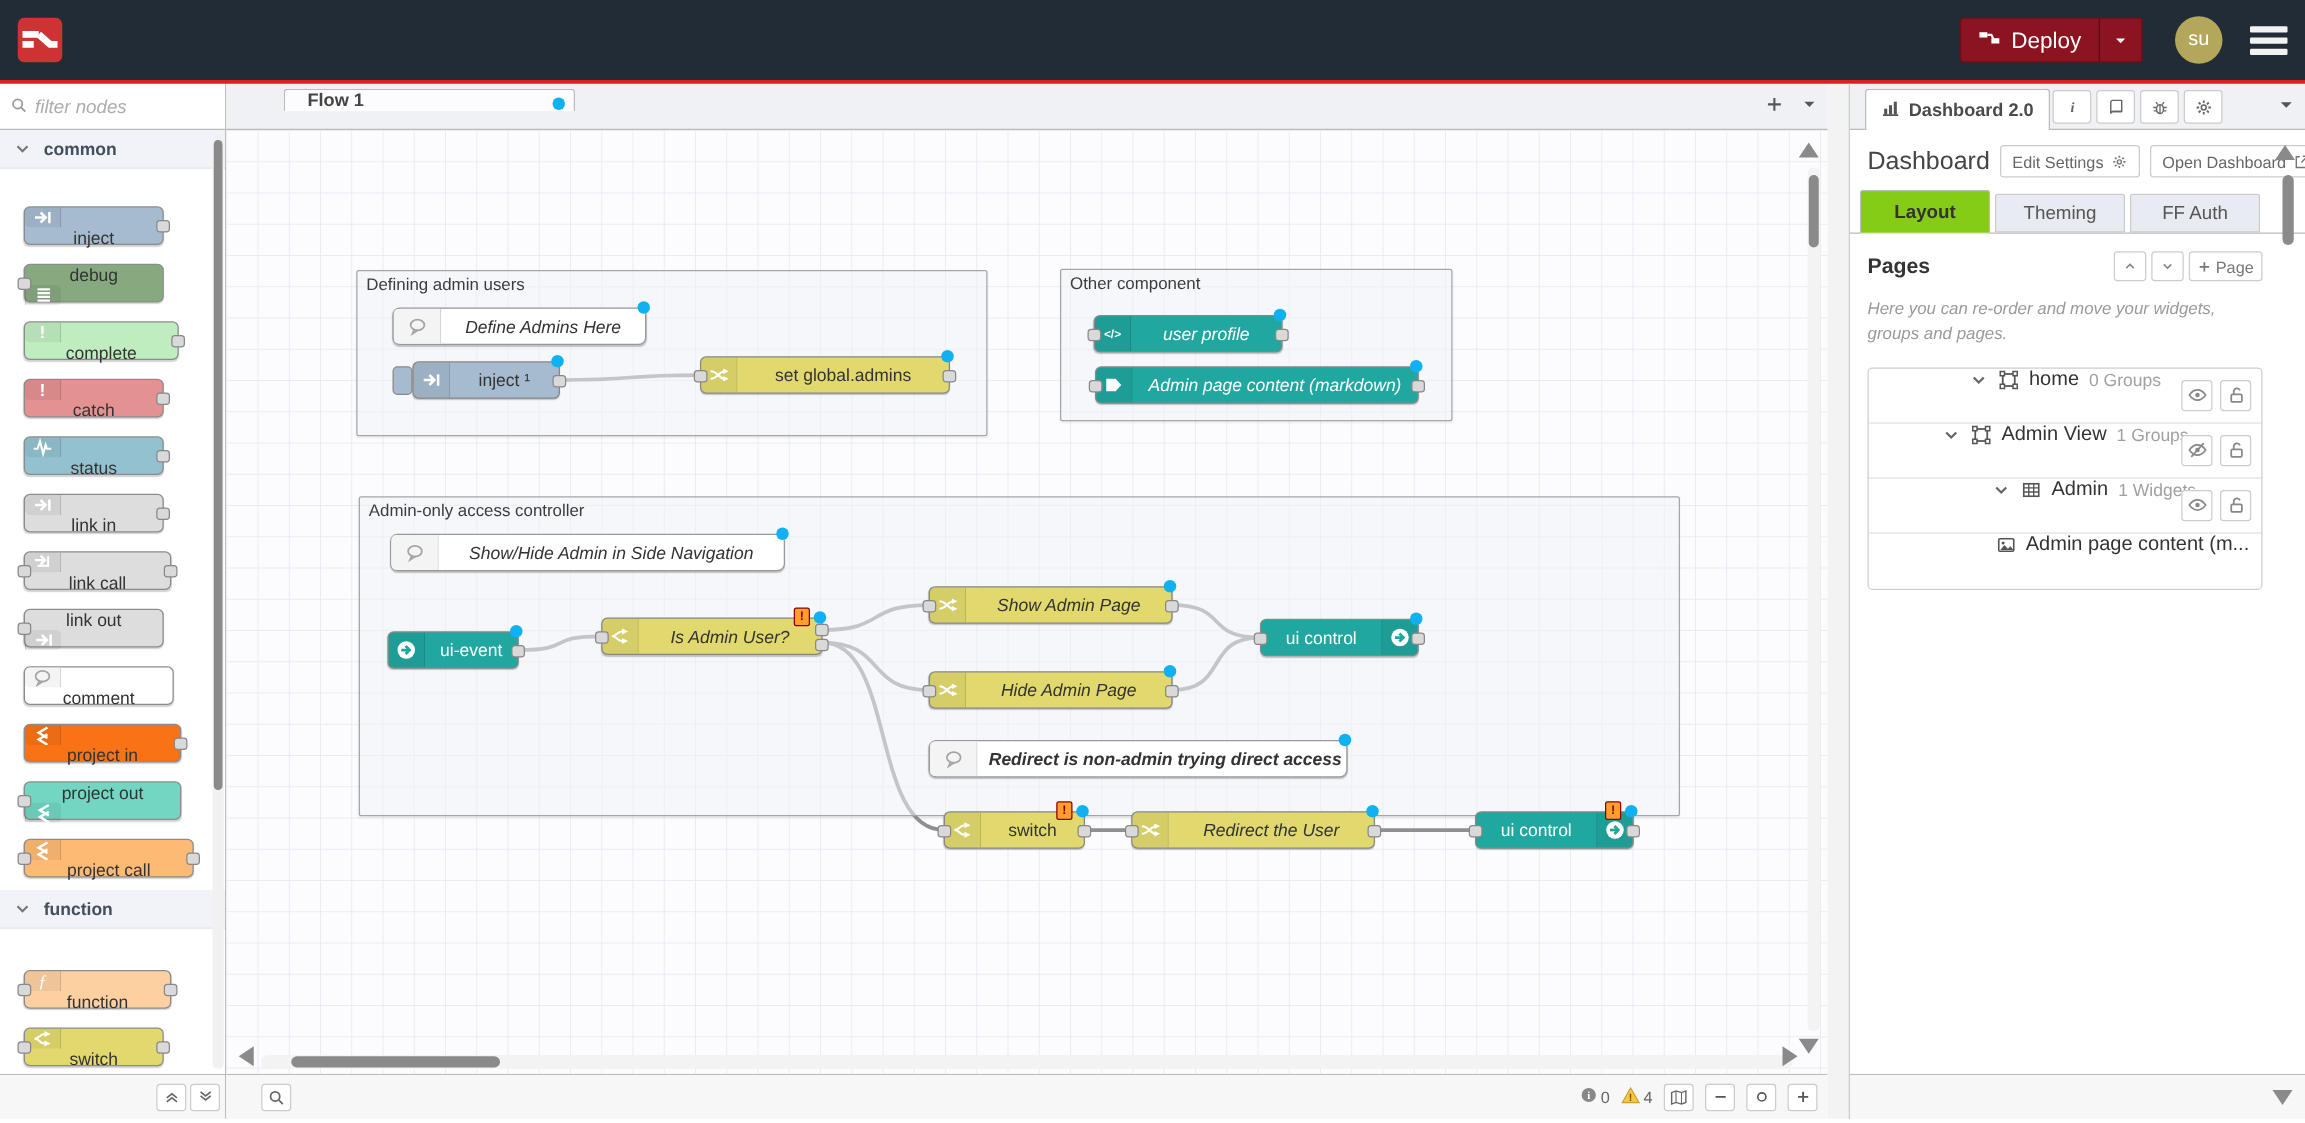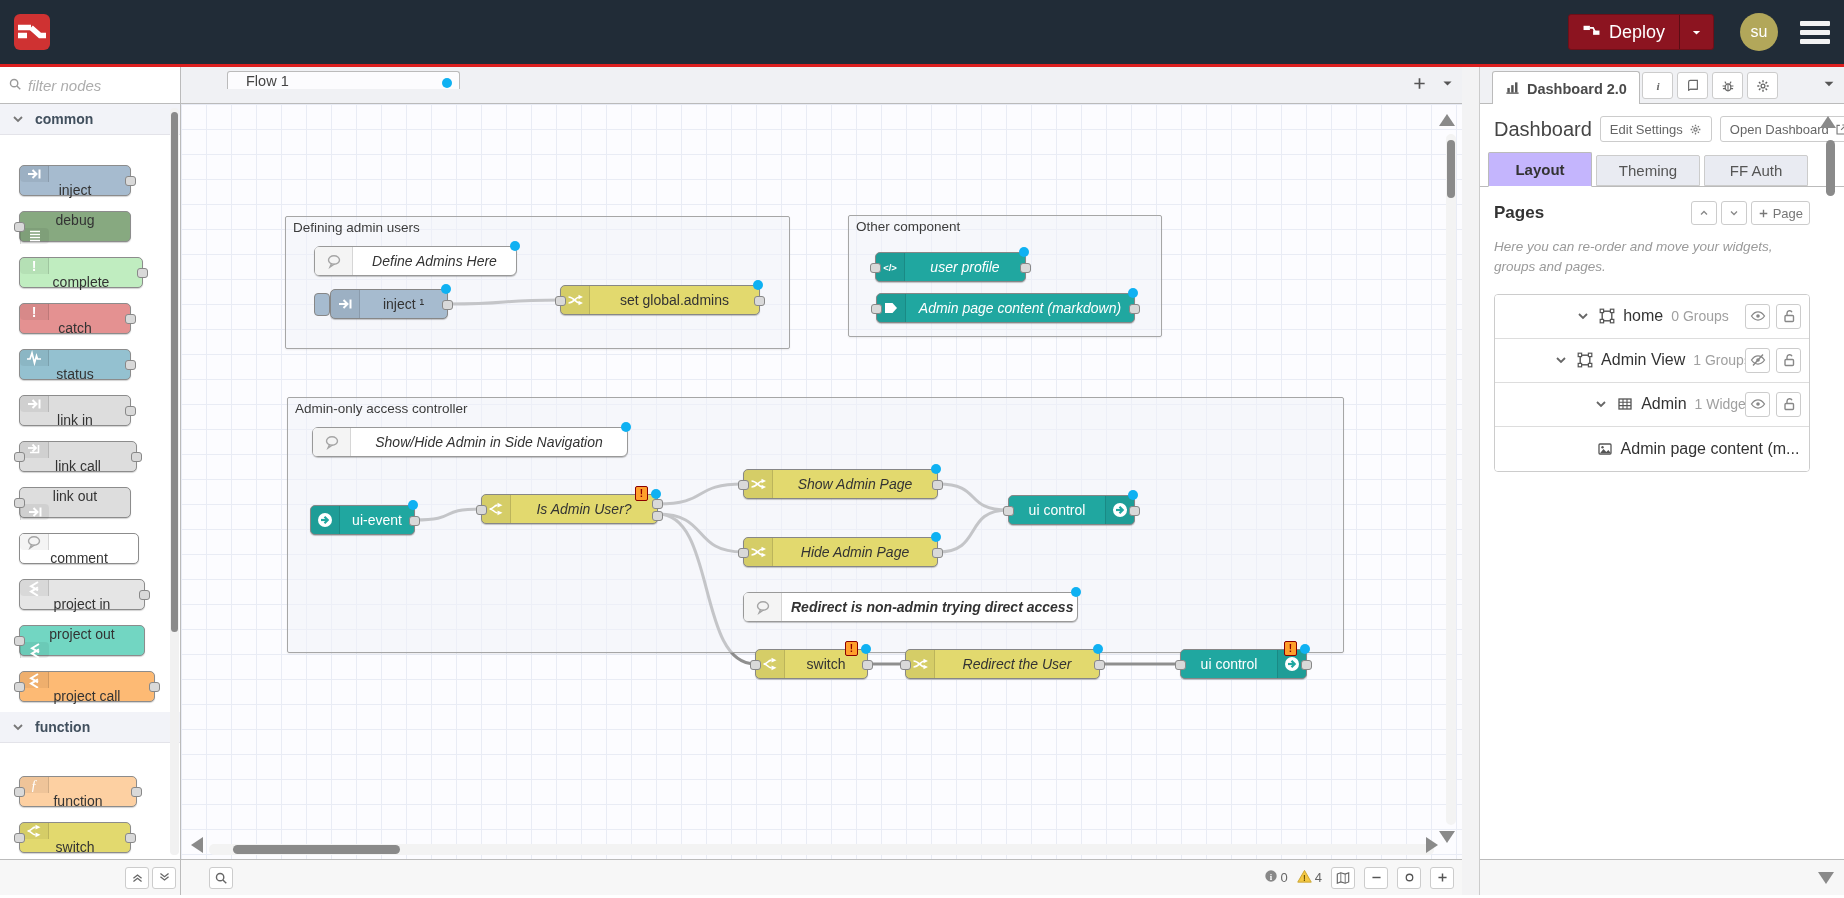--- a/index.html
+++ b/index.html
@@ -39,21 +39,21 @@
   .nicon.comment-style { background:#f4f4f4; color:#a5a5a5; }
   .port { position:absolute; width:11px; height:10px; background:#d9d9d9; border:1px solid #888; border-radius:3px; top:10px; }
   .port.in { left:-6px; } .port.out { right:-6px; }
   #palette-sb { position:absolute; top:4px; right:1px; bottom:4px; width:9px; background:#f1f1f1; border-radius:4px; }
   #palette-sb .thumb { position:absolute; top:4px; left:1px; width:7px; height:520px; background:#8a8a8a; border-radius:4px; }
   #palette-foot { justify-content:flex-end; gap:3px; padding-right:4px; }
   .mini-btn { width:24px; height:22px; background:#fff; border:1px solid #ccc; border-radius:3px; display:flex; align-items:center; justify-content:center; color:#666; cursor:pointer; }
 
   
   #center-col { width:1281px; display:flex; flex-direction:column; }
-  #flow-tab { position:absolute; left:46px; top:4px; width:233px; height:18px; background:#fcfcfe; border:1px solid #bbb; border-bottom:none; border-radius:3px 3px 0 0; display:flex; align-items:center; padding:0 18px; font-size:14.5px; color:#444; cursor:pointer; }
+  #flow-tab { position:absolute; left:46px; top:4px; width:233px; height:18px; background:#fcfcfe; border:1px solid #bbb; border-bottom:none; border-radius:3px 3px 0 0; display:flex; align-items:center; padding:0 18px; font-size:14.5px; color:#444; cursor:pointer;font-weight:bold; }
   #flow-tab .dot { position:absolute; right:7px; top:6px; }
   #tabbar-actions { position:absolute; right:8px; top:0; height:100%; display:flex; align-items:center; gap:14px; color:#555; }
   #canvas { flex:1; position:relative; overflow:hidden; background:#fcfcff;
     background-image:linear-gradient(to right,#e9ecf5 1px,transparent 1px),linear-gradient(to bottom,#e9ecf5 1px,transparent 1px);
     background-size:25px 25px; }
   .group { position:absolute; border:1px solid #a6a6a6; border-radius:2px; background:rgba(240,242,247,.55); box-shadow:0 1px 2px rgba(0,0,0,.07); }
   .group-label { position:absolute; left:7px; top:3px; font-size:13.5px; color:#3c3c3c; white-space:nowrap; }
   #wires { position:absolute; left:0; top:0; pointer-events:none; }
   #wires path { pointer-events:stroke; }
   .fnode { position:absolute; height:30px; border:1px solid #878787; border-radius:5px; display:flex; align-items:stretch; box-shadow:0 1px 1px rgba(0,0,0,.22); cursor:pointer; }
@@ -80,29 +80,29 @@
   #sb-tab { position:absolute; left:12px; top:4px; height:34px; background:#fff; border:1px solid #bbb; border-bottom:none; border-radius:3px 3px 0 0; display:flex; align-items:center; gap:7px; padding:0 12px; font-weight:bold; color:#4a4a4a; font-size:14.5px; }
   #sb-tabbar-btns { position:absolute; left:162px; top:5px; display:flex; gap:4px; }
   .sq-btn { width:31px; height:27px; background:#fff; border:1px solid #ccc; border-radius:3px; display:flex; align-items:center; justify-content:center; color:#666; cursor:pointer; }
   #sb-caret { position:absolute; right:8px; top:10px; color:#555; }
   #sb-panel { flex:1; position:relative; background:#fff; overflow:hidden; }
   #db-header { display:flex; align-items:center; padding:12px 34px 10px 14px; gap:8px; }
   #db-title { font-size:20px; color:#454545; flex:1; }
   .db-btn { height:26px; border:1px solid #ccc; border-radius:3px; background:#fff; color:#666; font-size:13px; display:flex; align-items:center; gap:6px; padding:0 9px; white-space:nowrap; cursor:pointer; }
   #db-tabs { display:flex; padding:0 0 0 8px; border-bottom:1px solid #bbb; align-items:flex-end; gap:4px; }
   .db-tab { width:104px; text-align:center; cursor:pointer; }
-  .db-tab.active { background:#c4b5fd; border:1px solid #bbb; border-bottom:1px solid #fff; margin-bottom:-1px; font-weight:bold; color:#333; font-size:15px; padding:8px 0; border-radius:2px 2px 0 0; }
+  .db-tab.active { background:#84cc16; border:1px solid #bbb; border-bottom:1px solid #fff; margin-bottom:-1px; font-weight:bold; color:#333; font-size:15px; padding:8px 0; border-radius:2px 2px 0 0; }
   .db-tab.inactive { background:#e9ebf2; border:1px solid #ccc; color:#555; font-size:15px; padding:6px 0; border-radius:2px 2px 0 0; }
   #pages-row { display:flex; align-items:center; padding:14px 34px 4px 14px; }
   #pages-title { font-size:17px; font-weight:bold; color:#333; flex:1; }
   #pages-btns { display:flex; gap:4px; align-items:center; }
   .pg-btn { height:24px; min-width:24px; border:1px solid #ccc; border-radius:3px; background:#fff; color:#777; display:flex; align-items:center; justify-content:center; font-size:13px; padding:0 6px; gap:4px; cursor:pointer; }
   #pages-help { padding:8px 40px 10px 14px; font-style:italic; color:#9a9a9a; font-size:13.5px; line-height:1.5; }
   #tree-card { margin:6px 34px 0 14px; border:1px solid #ccc; border-radius:4px; overflow:hidden; }
-  .tree-row { height:44px; display:flex; align-items:center; justify-content:center; position:relative; border-bottom:1px solid #ddd; background:#fff; }
+  .tree-row { height:44px; display:flex; align-items:flex-start; justify-content:center; position:relative; border-bottom:1px solid #ddd; background:#fff; }
   .tree-row:last-child { border-bottom:none; }
   .tree-main { display:flex; align-items:center; gap:8px; }
   .tree-label { font-size:16px; color:#333; }
   .tree-count { font-size:14px; color:#a0a0a0; }
   .tree-btns { position:absolute; right:8px; top:9px; display:flex; gap:6px; }
   .tree-btn { width:25px; height:25px; border:1px solid #ccc; border-radius:3px; background:#fff; color:#888; display:flex; align-items:center; justify-content:center; cursor:pointer; }
   .chev { display:inline-flex; }
   #sidebar-foot { justify-content:flex-end; padding-right:10px; }
 </style>
 </head>
@@ -248,21 +248,21 @@
             </div>
             <div class="pal-node" style="left: 19px; top: 429px; width: 120px; background: rgb(255, 255, 255);">
               <span class="nicon left comment-style">
                 <svg viewBox="0 0 16 16" width="16" height="16">
                   <ellipse cx="8" cy="7" rx="5.5" ry="4.3" fill="none" stroke="currentColor" stroke-width="1.4"></ellipse>
                   <path d="M5.5 10.5L4 14l4.5-3" fill="none" stroke="currentColor" stroke-width="1.4"></path>
                 </svg>
               </span>
               <span class="pal-label">comment</span>
             </div>
-            <div class="pal-node" style="left: 19px; top: 475px; width: 126px; background: #e5e5e5;">
+            <div class="pal-node" style="left: 19px; top: 475px; width: 126px; background: #f97316;">
               <span class="nicon left">
                 <svg viewBox="0 0 16 16" width="16" height="16">
                   <path d="M12 2L5 6.2l7 4.2M12 7.4L5 11.6l7 4.2" stroke="currentColor" stroke-width="2" fill="none"></path>
                 </svg>
               </span>
               <span class="pal-label">project in</span>
               <span class="port out"></span>
             </div>
             <div class="pal-node" style="left: 19px; top: 521px; width: 126px; background: rgb(114, 214, 194);">
               <span class="pal-label">project out</span>

